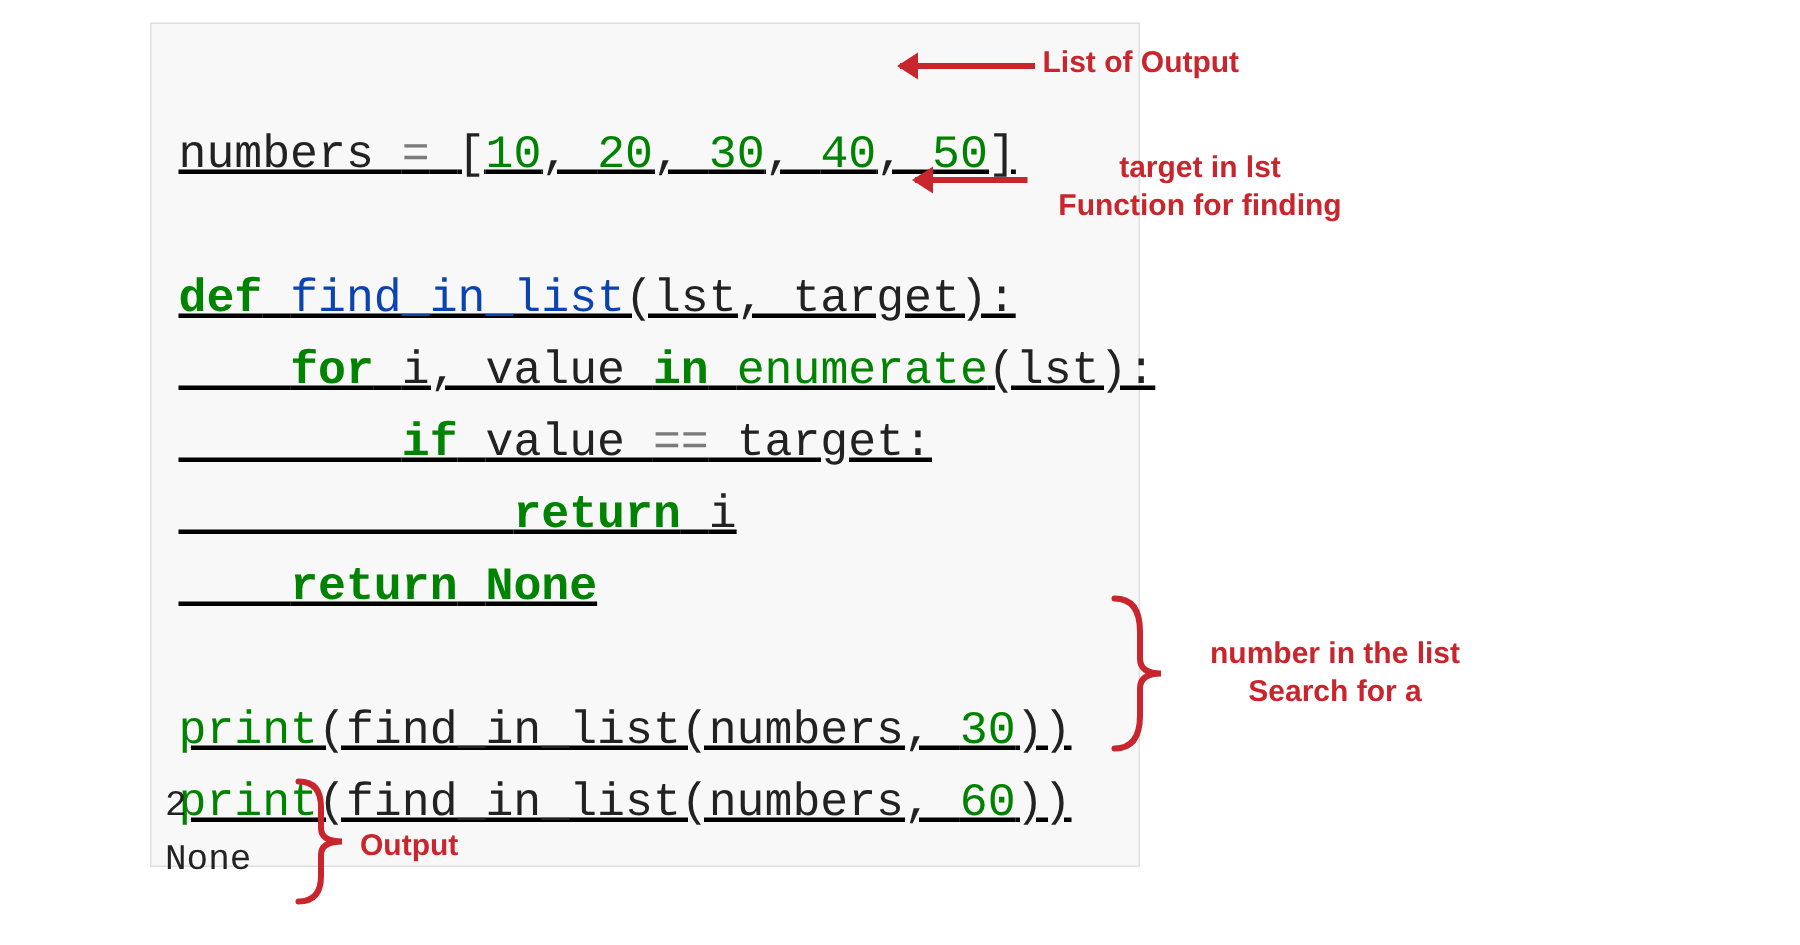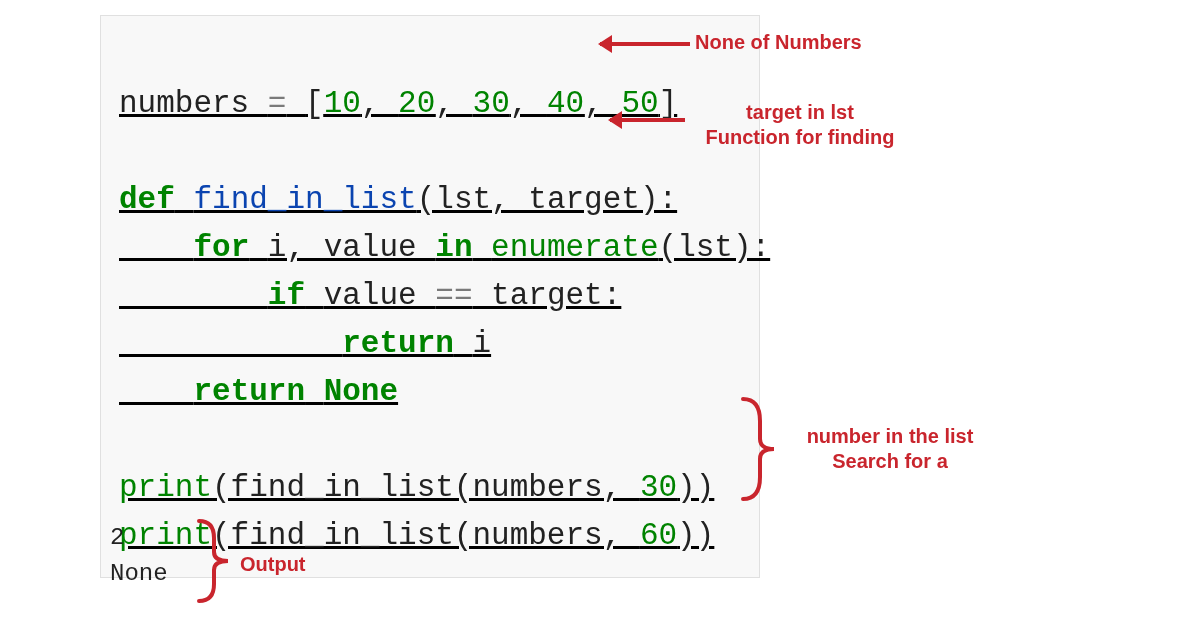--- a/index.html
+++ b/index.html
@@ -83,21 +83,21 @@
 <span><span class="tok-builtin">print</span><span class="tok-black">(find_in_list(numbers, </span><span class="tok-num">60</span><span class="tok-black">))</span></span>
 </div>
 
 <div class="output-block">
   <div>2</div>
   <div>None</div>
 </div>
 
 <div class="arrow" style="left:600px; top:42px; width:90px;"></div>
 <div class="annotation" style="left:695px; top:30px;">
-  <span>None of Numbers</span>
+  <span>List of Output</span>
 </div>
 
 <div class="arrow" style="left:610px; top:118px; width:75px;"></div>
 <div class="annotation" style="left:695px; top:100px; width:210px;">
   <div>target in lst</div>
   <div>Function for finding</div>
 </div>
 
 <svg class="brace-svg" style="left:738px; top:394px;" width="50" height="110" viewBox="0 0 50 110">
   <path d="M 5 5 Q 22 5 22 27 L 22 45 Q 22 55 36 55 Q 22 55 22 65 L 22 83 Q 22 105 5 105" stroke="#c9252d" stroke-width="4" fill="none" stroke-linecap="round"></path>

